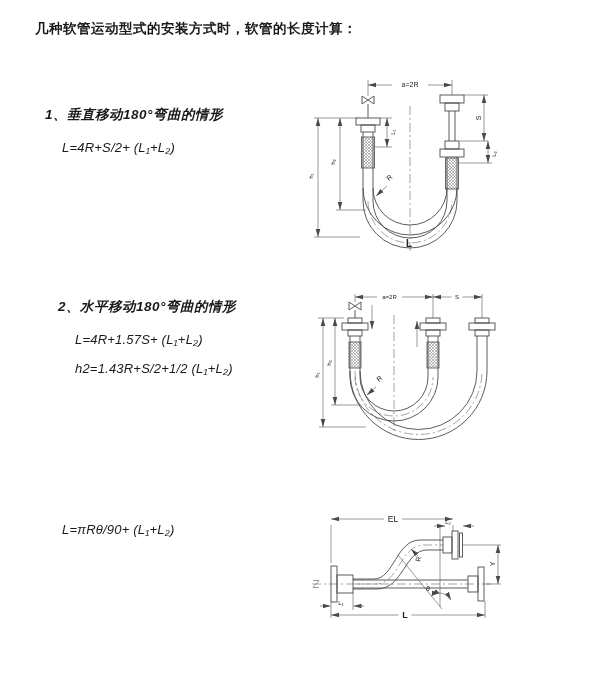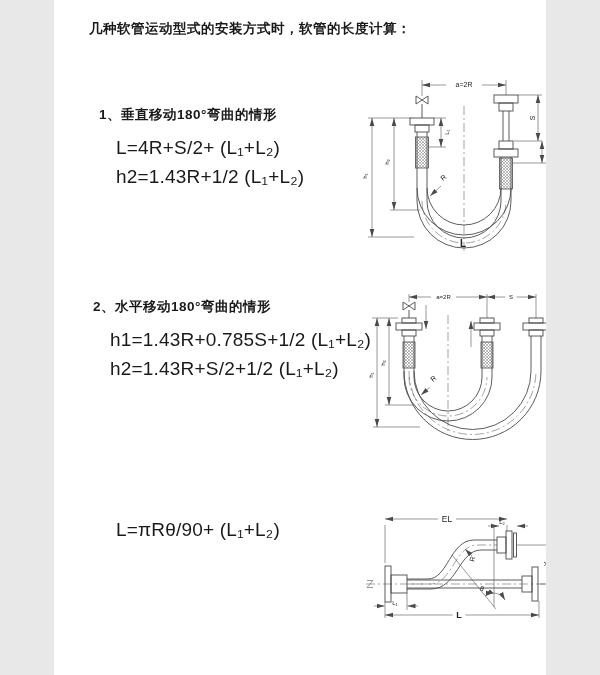--- a/index.html
+++ b/index.html
@@ -1,57 +1,56 @@
 <!DOCTYPE html>
 <html><head>
 <meta charset="utf-8">
 <style>
   html,body{margin:0;padding:0;background:#e8e8e8;}
   .page{
     position:relative;
-    width:492px;height:675px;
+    width:600px;height:675px;
     margin:0 auto;
     background:#ffffff;
     font-family:"Liberation Sans","DejaVu Sans",sans-serif;
     color:#1a1a1a;
     overflow:hidden;
   }
   .title{
     position:absolute;left:35px;top:20px;
     font-size:13.5px;font-weight:bold;letter-spacing:0.5px;
   }
-  .section{position:absolute;}
+  .section{position:absolute;font-style:italic;}
   .heading{font-size:13.5px;font-weight:bold;letter-spacing:0.5px;margin-bottom:10px;white-space:nowrap;}
-  .formula{font-size:19px;line-height:28.5px;margin-left:17px;white-space:nowrap;letter-spacing:0.2px;}
+  .formula{font-size:13px;line-height:28.5px;margin-left:17px;white-space:nowrap;letter-spacing:0.2px;}
   svg{position:absolute;overflow:visible;}
   svg text{font-family:"Liberation Sans","DejaVu Sans",sans-serif;fill:#222;}
   .ln{stroke:#4a4a4a;stroke-width:0.9;fill:none;}
   .thin{stroke:#555;stroke-width:0.6;fill:none;}
   .dash{stroke:#666;stroke-width:0.6;fill:none;stroke-dasharray:9 3 2 3;}
   .braidrect{fill:url(#braid);stroke:#4a4a4a;stroke-width:0.8;}
   .dtxt{font-size:7px;fill:#222;}
   .dtxt-sm{font-size:6px;fill:#222;}
   .wbg{fill:#ffffff;}
 </style>
 </head>
 <body>
 
 <div class="page">
 
   <div class="title">几种软管运动型式的安装方式时，软管的长度计算：</div>
 
   <div class="section" style="left:45px;top:106px;">
     <div class="heading">1、垂直移动180°弯曲的情形</div>
     <div class="formula">L=4R+S/2+ (L₁+L₂)</div>
-    <div class="formula">h2=1.43R+1/2 (L₁+L₂)</div>
   </div>
 
-  <div class="section" style="left:39px;top:298px;">
+  <div class="section" style="left:58px;top:298px;">
     <div class="heading">2、水平移动180°弯曲的情形</div>
-    <div class="formula">h1=1.43R+0.785S+1/2 (L₁+L₂)</div>
+    <div class="formula">L=4R+1.57S+ (L₁+L₂)</div>
     <div class="formula">h2=1.43R+S/2+1/2 (L₁+L₂)</div>
   </div>
 
   <div class="section" style="left:45px;top:516px;">
     <div class="formula">L=πRθ/90+ (L₁+L₂)</div>
   </div>
 
   <svg style="left:300px;top:70px;" width="300" height="195" viewBox="0 0 300 195">
     <defs>
       <pattern id="braid" width="3" height="3" patternUnits="userSpaceOnUse">

